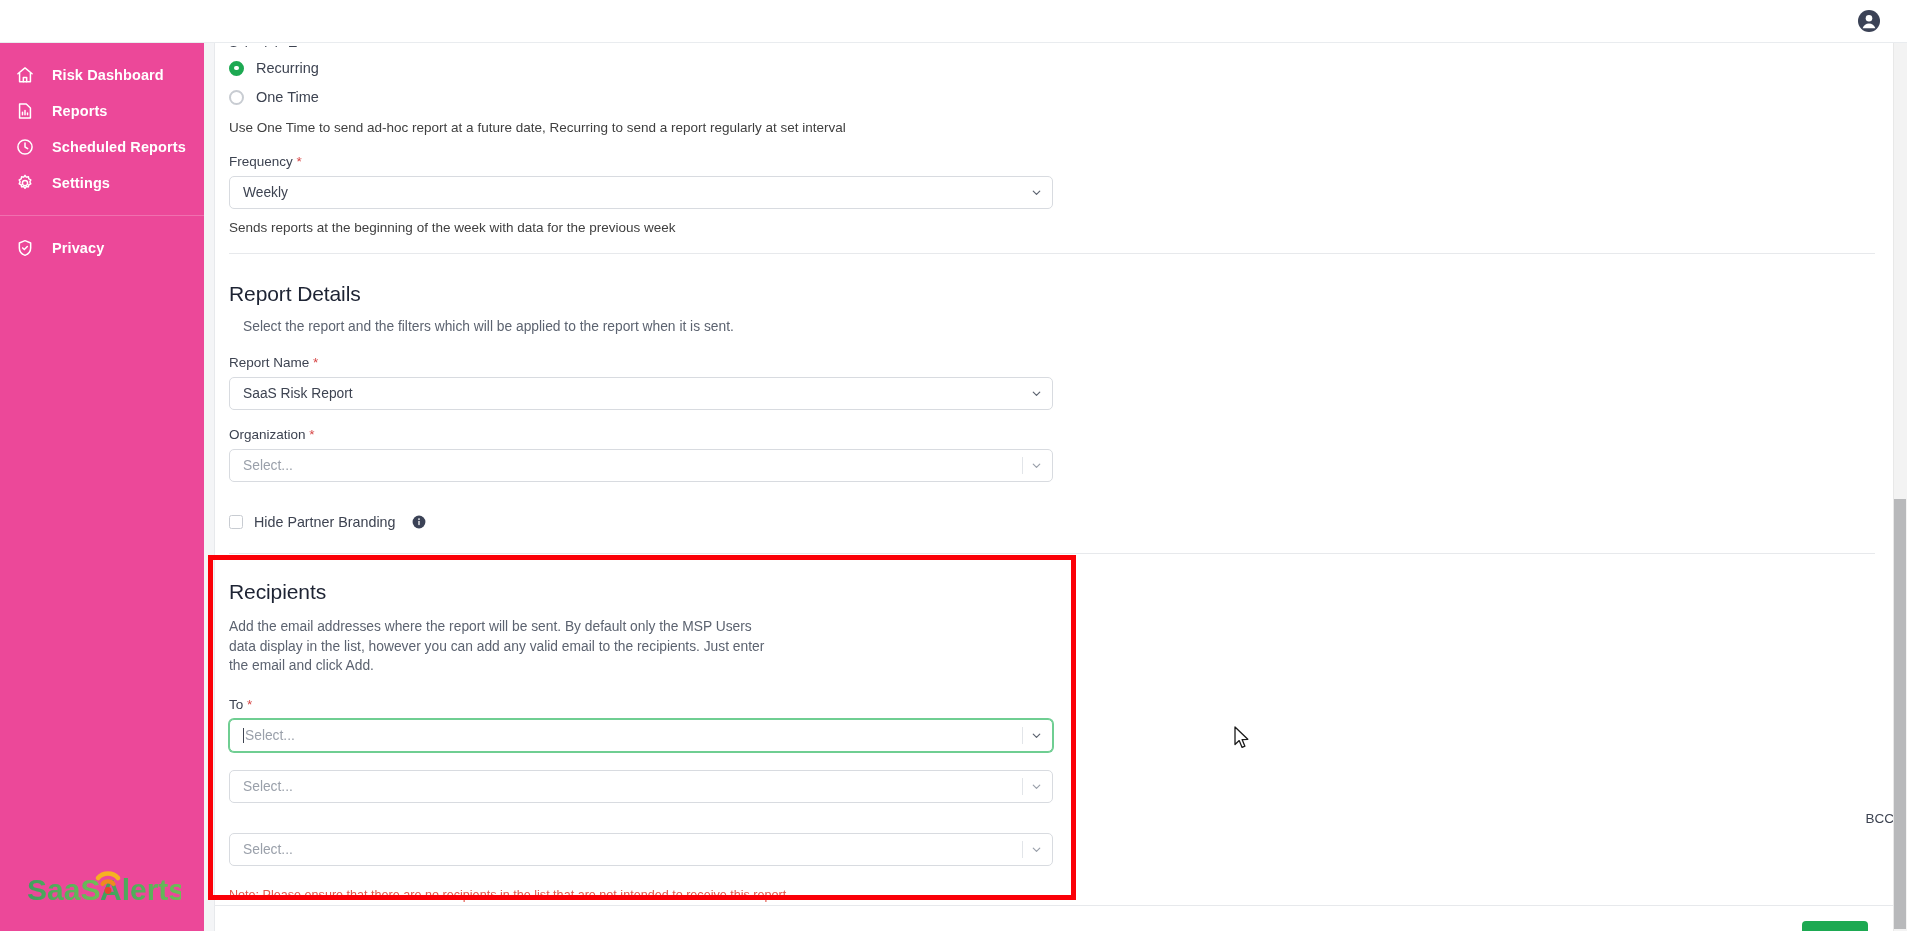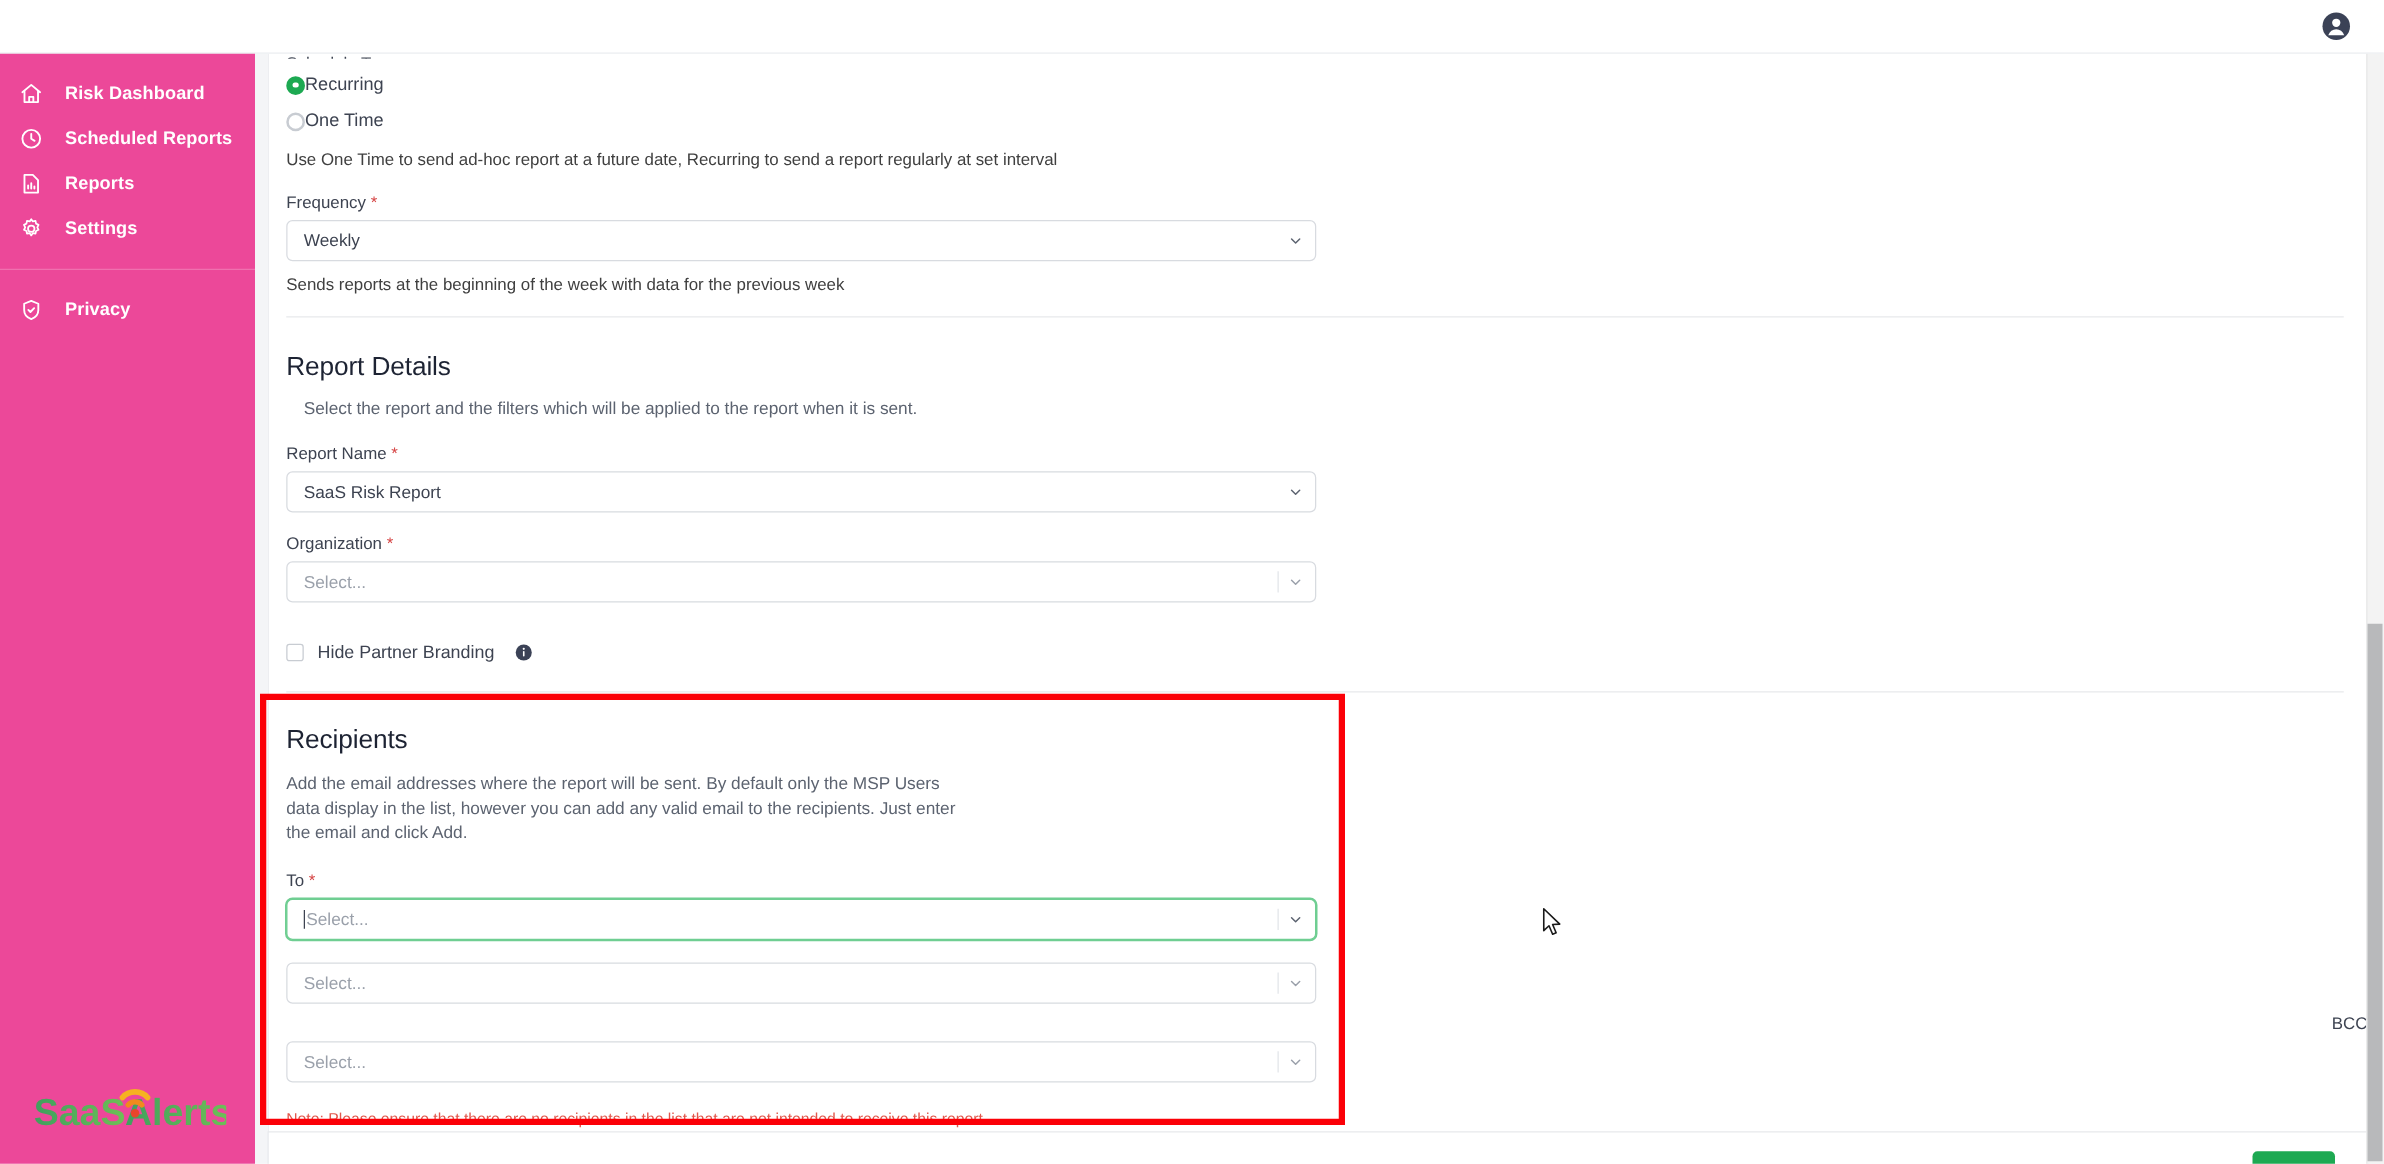--- a/index.html
+++ b/index.html
@@ -51,21 +51,21 @@
     width: 1681px; min-height: 900px;
     background: #ffffff;
     border: 1px solid #e7e9ec; border-top: 0;
     border-radius: 0 0 6px 6px;
   }
   #formbody { padding: 0 0 0 0; }
 
   .field-block { padding-left: 14px; }
 
   
-  .radio-row { display: flex; align-items: center; height: 22px; margin-bottom: 0px; }
+  .radio-row { display: flex; align-items: center; gap: 12px; height: 22px; margin-bottom: 0px; }
   .radio {
     width: 15px; height: 15px; border-radius: 50%;
     border: 2px solid #c8ccd2; background: #fff;
     position: relative; flex: 0 0 15px; cursor: pointer;
   }
   .radio.checked { border-color: #1da952; background: #1da952; }
   .radio.checked::after {
     content: ""; position: absolute; left: 3.2px; top: 3.2px;
     width: 4.6px; height: 4.6px; border-radius: 50%; background: #fff;
   }
@@ -175,35 +175,35 @@
           <path d="M5.5 9.8V20h13V9.8"></path>
           <path d="M10 20v-5h4v5"></path>
         </svg>
       </span>
       <span>Risk Dashboard</span>
     </div>
 
     <div class="nav-item">
       <span class="ico">
         <svg width="20" height="20" viewBox="0 0 24 24" fill="none" stroke="#ffffff" stroke-width="1.8" stroke-linecap="round" stroke-linejoin="round">
+          <path d="M5.5 3.5h8l5 5v12h-13z"></path>
+          <path d="M9 16.5v-3M12 16.5v-5M15 16.5v-2"></path>
+        </svg>
+      </span>
+      <span>Reports</span>
+    </div>
+
+    <div class="nav-item">
+      <span class="ico">
+        <svg width="20" height="20" viewBox="0 0 24 24" fill="none" stroke="#ffffff" stroke-width="1.8" stroke-linecap="round" stroke-linejoin="round">
           <circle cx="12" cy="12" r="8.5"></circle>
           <path d="M12 7.3V12l3.2 2"></path>
         </svg>
       </span>
       <span>Scheduled Reports</span>
-    </div>
-
-    <div class="nav-item">
-      <span class="ico">
-        <svg width="20" height="20" viewBox="0 0 24 24" fill="none" stroke="#ffffff" stroke-width="1.8" stroke-linecap="round" stroke-linejoin="round">
-          <path d="M5.5 3.5h8l5 5v12h-13z"></path>
-          <path d="M9 16.5v-3M12 16.5v-5M15 16.5v-2"></path>
-        </svg>
-      </span>
-      <span>Reports</span>
     </div>
 
     <div class="nav-item">
       <span class="ico">
         <svg width="20" height="20" viewBox="0 0 24 24" fill="none" stroke="#ffffff" stroke-width="1.7" stroke-linecap="round" stroke-linejoin="round">
           <circle cx="12" cy="12" r="3.1"></circle>
           <path d="M12 2.8l1.5 2.2 2.6-.5.5 2.6 2.4 1.1-1.2 2.4 1.2 2.4-2.4 1.1-.5 2.6-2.6-.5L12 18.4l-1.5-2.2-2.6.5-.5-2.6-2.4-1.1L6.2 10.6 5 8.2l2.4-1.1.5-2.6 2.6.5z"></path>
         </svg>
       </span>
       <span>Settings</span>

